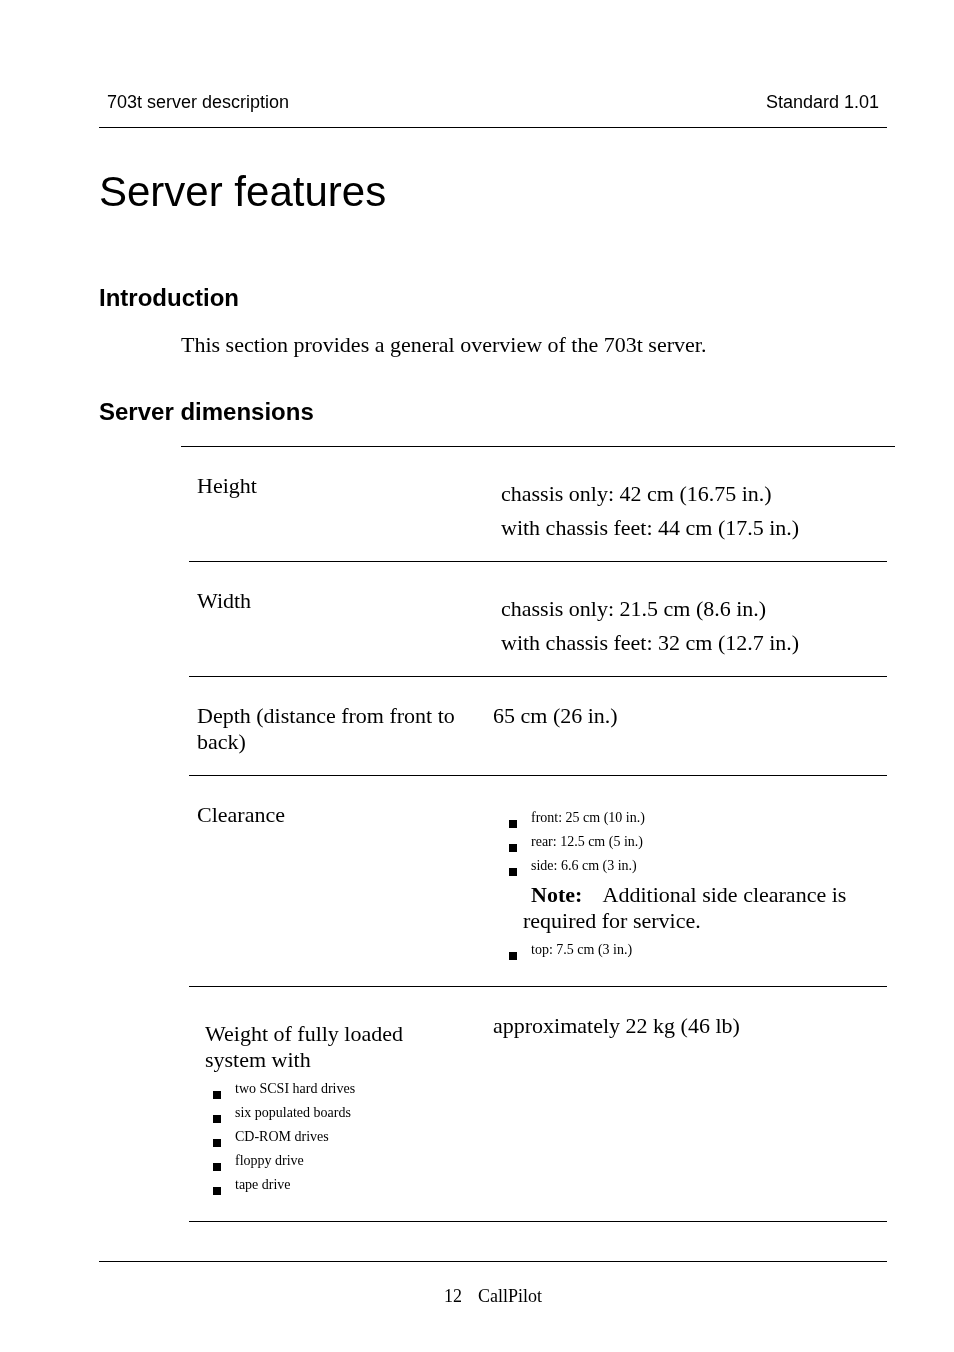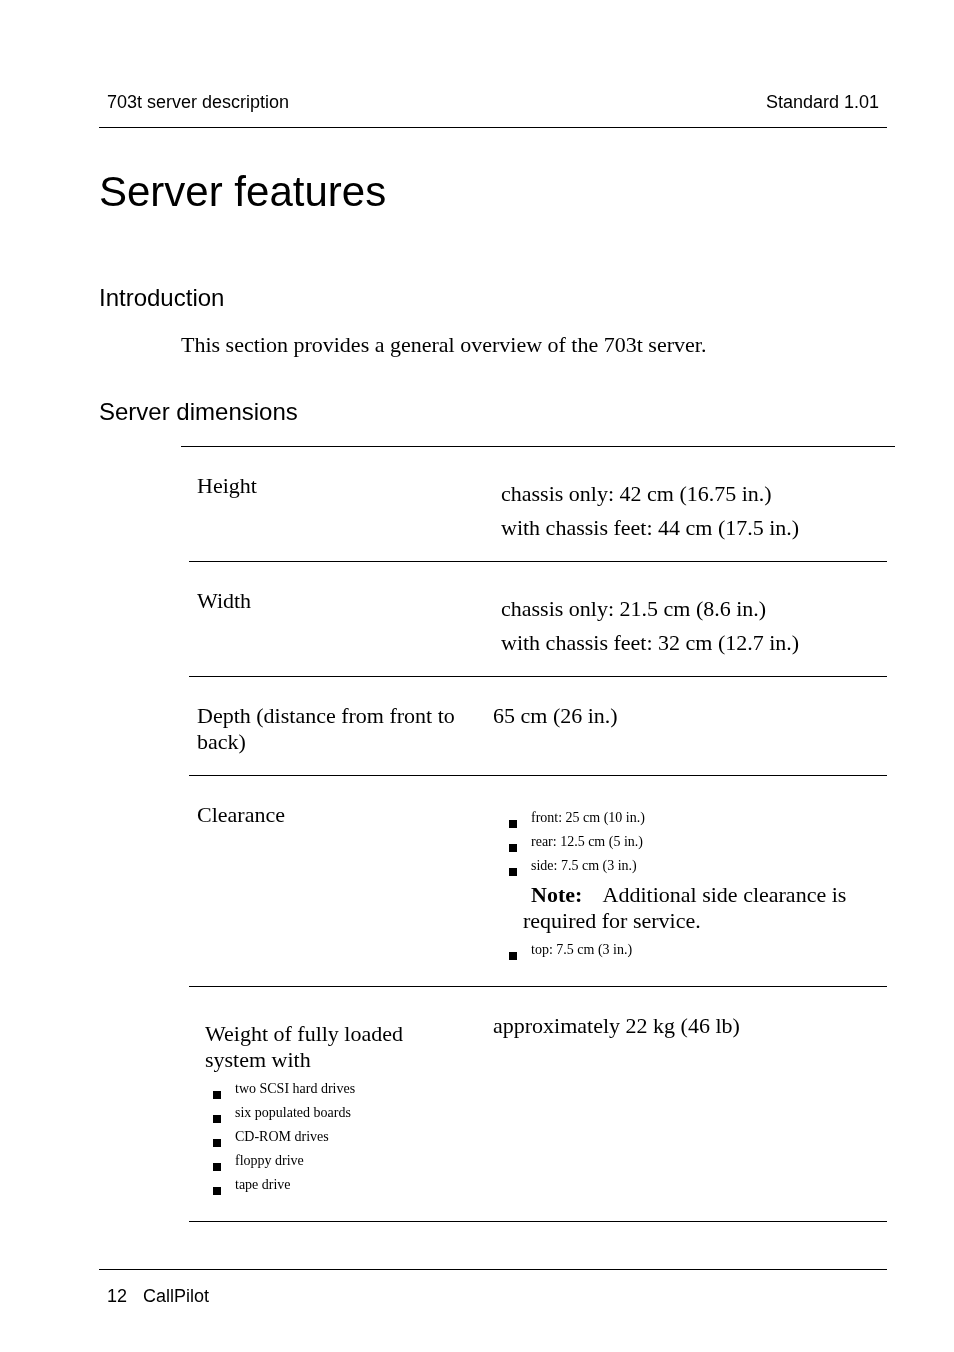--- a/index.html
+++ b/index.html
@@ -26,21 +26,21 @@
       margin-bottom: 40px;
     }
     .main-title {
       font-family: Arial, Helvetica, sans-serif;
       font-weight: normal;
       font-size: 42px;
       margin-bottom: 68px;
     }
     .section-heading {
       font-family: Arial, Helvetica, sans-serif;
-      font-weight: normal;
+      font-weight: bold;
       font-size: 24px;
       margin-bottom: 20px;
     }
     .body-text {
       font-size: 22px;
       margin-left: 90px;
       margin-bottom: 40px;
     }
     .dimensions-table {
       margin-left: 90px;
@@ -92,24 +92,24 @@
     }
     .note-bold {
       font-weight: bold;
     }
     .footer-row {
       position: absolute;
       bottom: 45px;
       left: 75px;
       right: 75px;
       border-top: 1px solid #000;
-      padding-top: 8px;
+      padding-top: 16px;
       display: flex;
-      justify-content: flex-start;
-      font-family: Liberation Sans, sans-serif;
+      justify-content: center;
+      font-family: Liberation Serif, serif;
       font-size: 18px;
     }
     .weight-intro {
       margin-bottom: 6px;
     }
   </style>
 </head>
 <body>
 
 <div class="header-row">
@@ -146,21 +146,21 @@
     <div class="table-cell-left">Depth (distance from front to back)</div>
     <div class="table-cell-right">65 cm (26 in.)</div>
   </div>
 
   <div class="table-row">
     <div class="table-cell-left">Clearance</div>
     <div class="table-cell-right">
       <ul class="bullet-list">
         <li class="bullet-item">front: 25 cm (10 in.)</li>
         <li class="bullet-item">rear: 12.5 cm (5 in.)</li>
-        <li class="bullet-item">side: 7.5 cm (3 in.)</li>
+        <li class="bullet-item">side: 6.6 cm (3 in.)</li>
       </ul>
       <div class="note-line">
         <span class="note-bold">Note:</span><span> Additional side clearance is required for service.</span>
       </div>
       <ul class="bullet-list">
         <li class="bullet-item">top: 7.5 cm (3 in.)</li>
       </ul>
     </div>
   </div>
 

